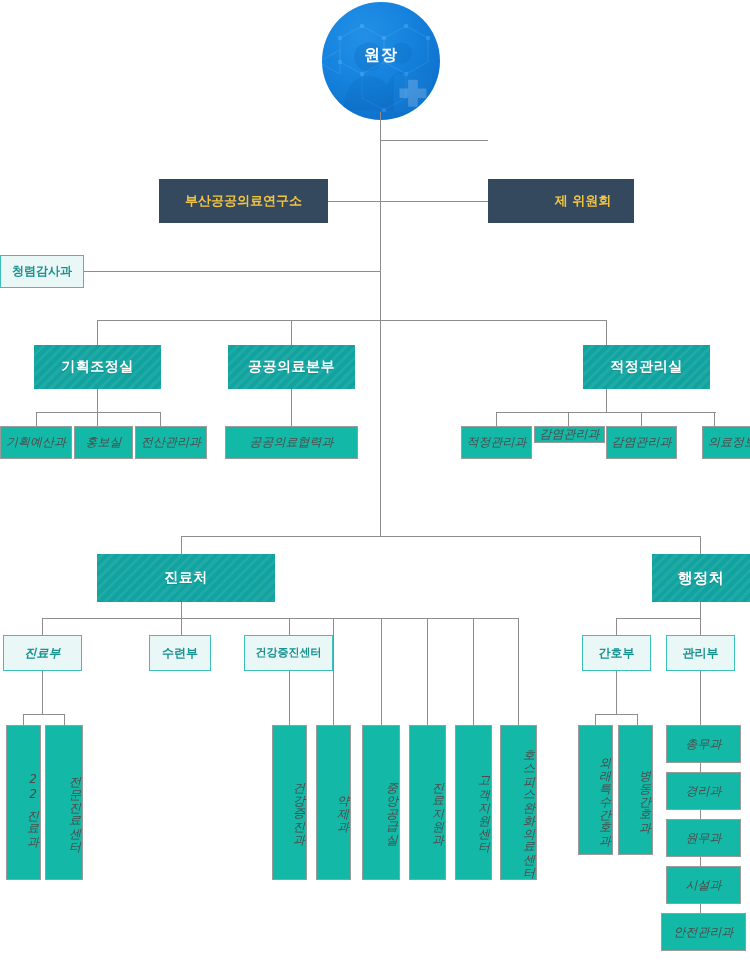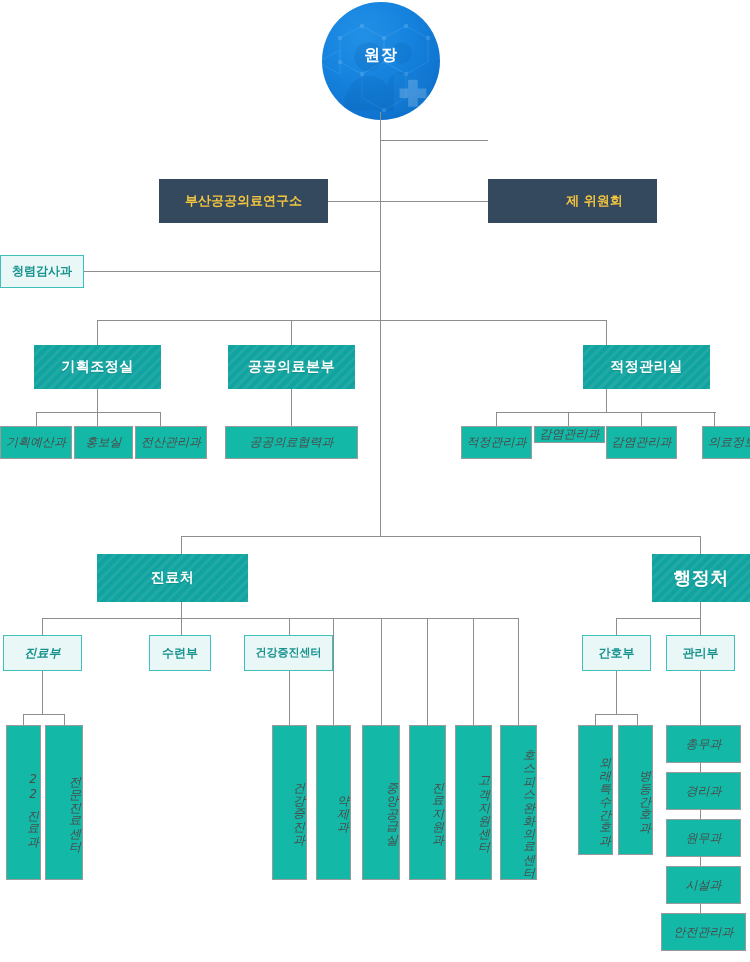--- a/index.html
+++ b/index.html
@@ -81,21 +81,21 @@
       rgba(255,255,255,.07) 0px,
       rgba(255,255,255,.07) 3px,
       rgba(255,255,255,0) 3px,
       rgba(255,255,255,0) 7px);
     color:#ffffff;
     font-size:14px;
     font-weight:bold;
     letter-spacing:.5px;
     text-shadow:0 1px 1px rgba(0,0,0,.12);
   }
-  .bx-teal.small{font-size:18px;}
+  .bx-teal.small{font-size:15px;}
 
   
   .bx-mint{
     background:#e9f7f6;
     border:1px solid #3dc0bb;
     color:#17928f;
     font-size:12px;
     font-weight:bold;
   }
   .bx-mint.tiny{font-size:11px;}
@@ -165,21 +165,21 @@
   </div>
 
   <div class="ln lnv" style="left:380px;top:112px;height:424px;"></div>
 
   <div class="ln lnh" style="left:380px;top:140px;width:108px;"></div>
 
   <div class="ln lnh" style="left:328px;top:201px;width:160px;"></div>
   <div class="bx bx-navy" style="left:159px;top:179px;width:169px;height:44px;">
     <span>부산공공의료연구소</span>
   </div>
-  <div class="bx bx-navy" style="left:488px;top:179px;width:169px;height:44px;padding-left:44px;">
+  <div class="bx bx-navy" style="left:488px;top:179px;width:146px;height:44px;padding-left:44px;">
     <span>제 위원회</span>
   </div>
 
   <div class="ln lnh" style="left:84px;top:271px;width:297px;"></div>
   <div class="bx bx-mint" style="left:0px;top:255px;width:84px;height:33px;">
     <span>청렴감사과</span>
   </div>
 
   <div class="ln lnh" style="left:97px;top:320px;width:510px;"></div>
   <div class="ln lnv" style="left:97px;top:320px;height:25px;"></div>
@@ -231,21 +231,21 @@
     <span>감염관리과</span>
   </div>
   <div class="bx bx-plain" style="left:678px;top:426px;width:72px;height:33px;margin-left:24px;">
     <span>의료정보과</span>
   </div>
 
   <div class="ln lnh" style="left:181px;top:536px;width:520px;"></div>
   <div class="ln lnv" style="left:181px;top:536px;height:18px;"></div>
   <div class="ln lnv" style="left:700px;top:536px;height:18px;"></div>
 
-  <div class="bx bx-teal" style="left:97px;top:554px;width:151px;height:48px;">
+  <div class="bx bx-teal" style="left:97px;top:554px;width:178px;height:48px;">
     <span>진료처</span>
   </div>
   <div class="ln lnv" style="left:181px;top:602px;height:16px;"></div>
 
   <div class="ln lnh" style="left:42px;top:618px;width:476px;"></div>
   <div class="ln lnv" style="left:42px;top:618px;height:17px;"></div>
   <div class="ln lnv" style="left:181px;top:618px;height:17px;"></div>
   <div class="ln lnv" style="left:289px;top:618px;height:17px;"></div>
   <div class="ln lnv" style="left:333px;top:618px;height:107px;"></div>
   <div class="ln lnv" style="left:381px;top:618px;height:107px;"></div>

